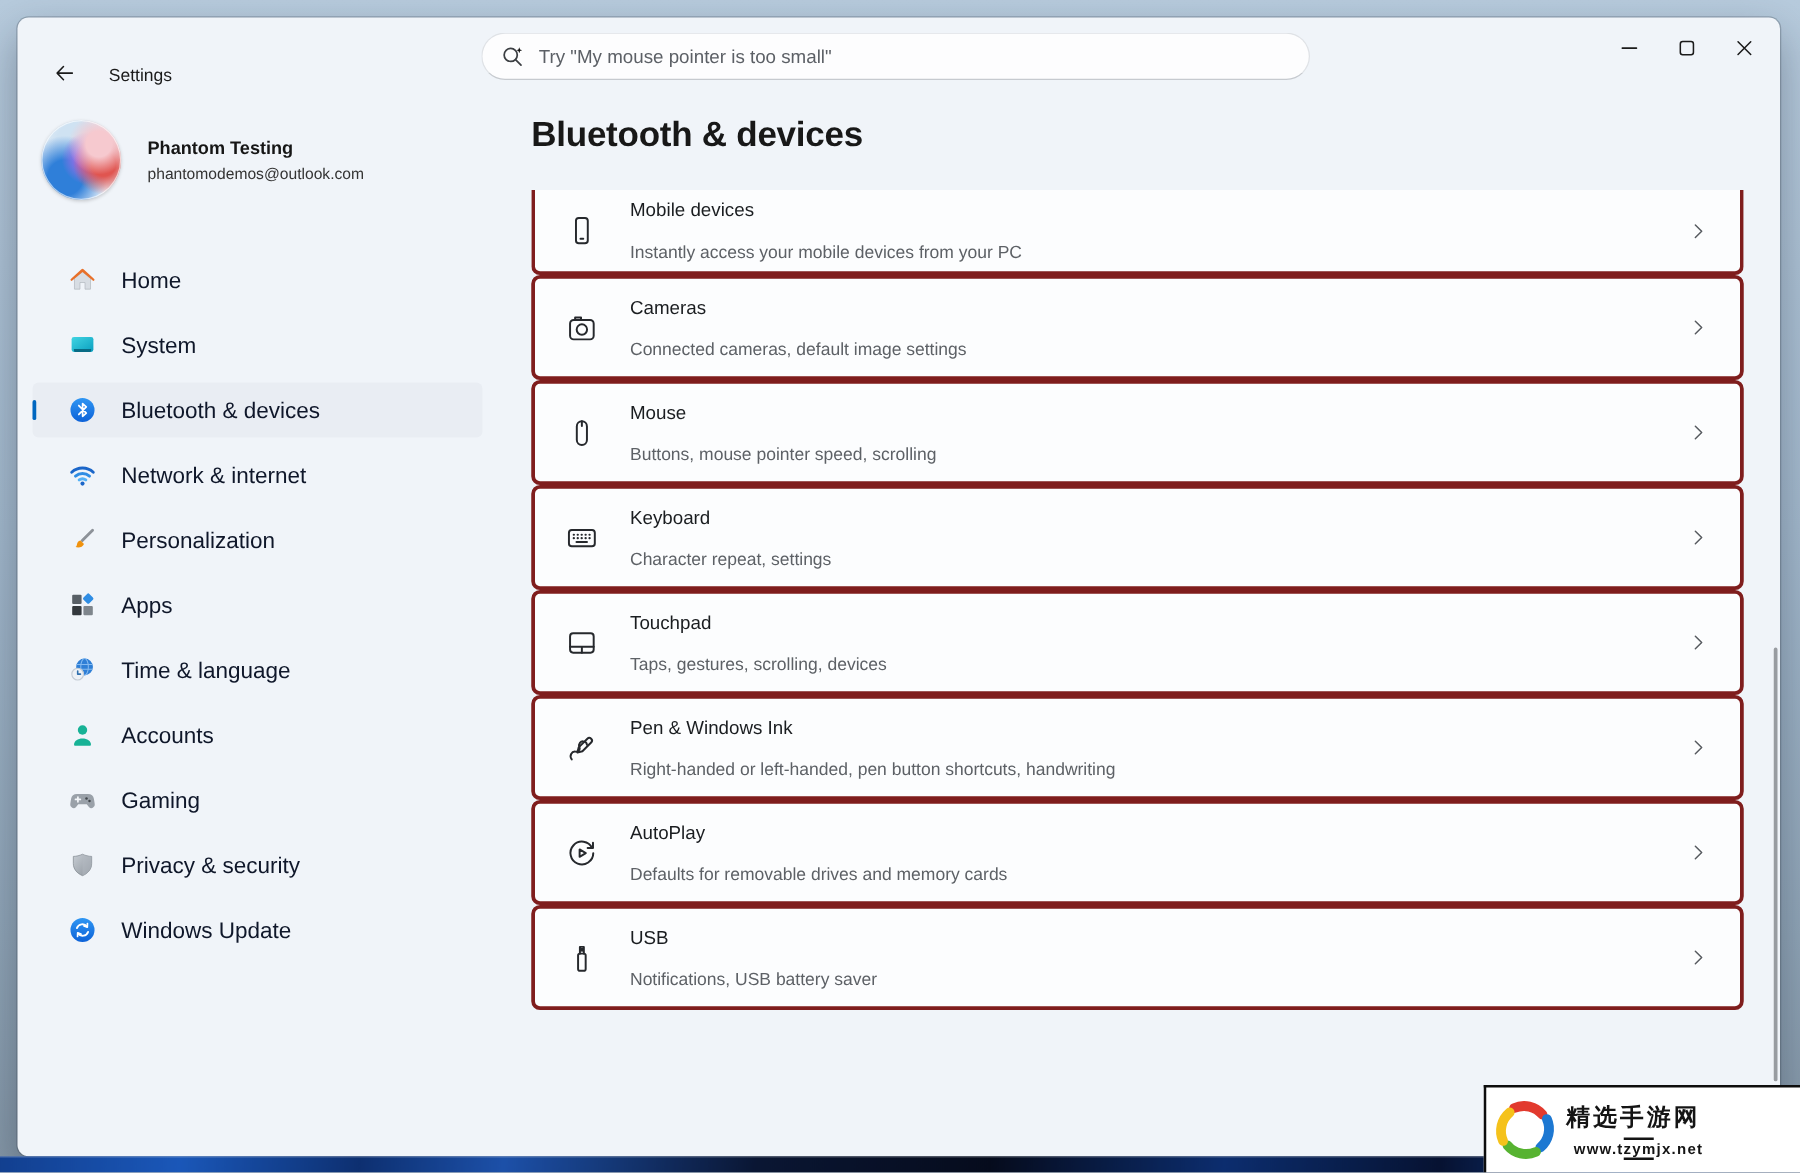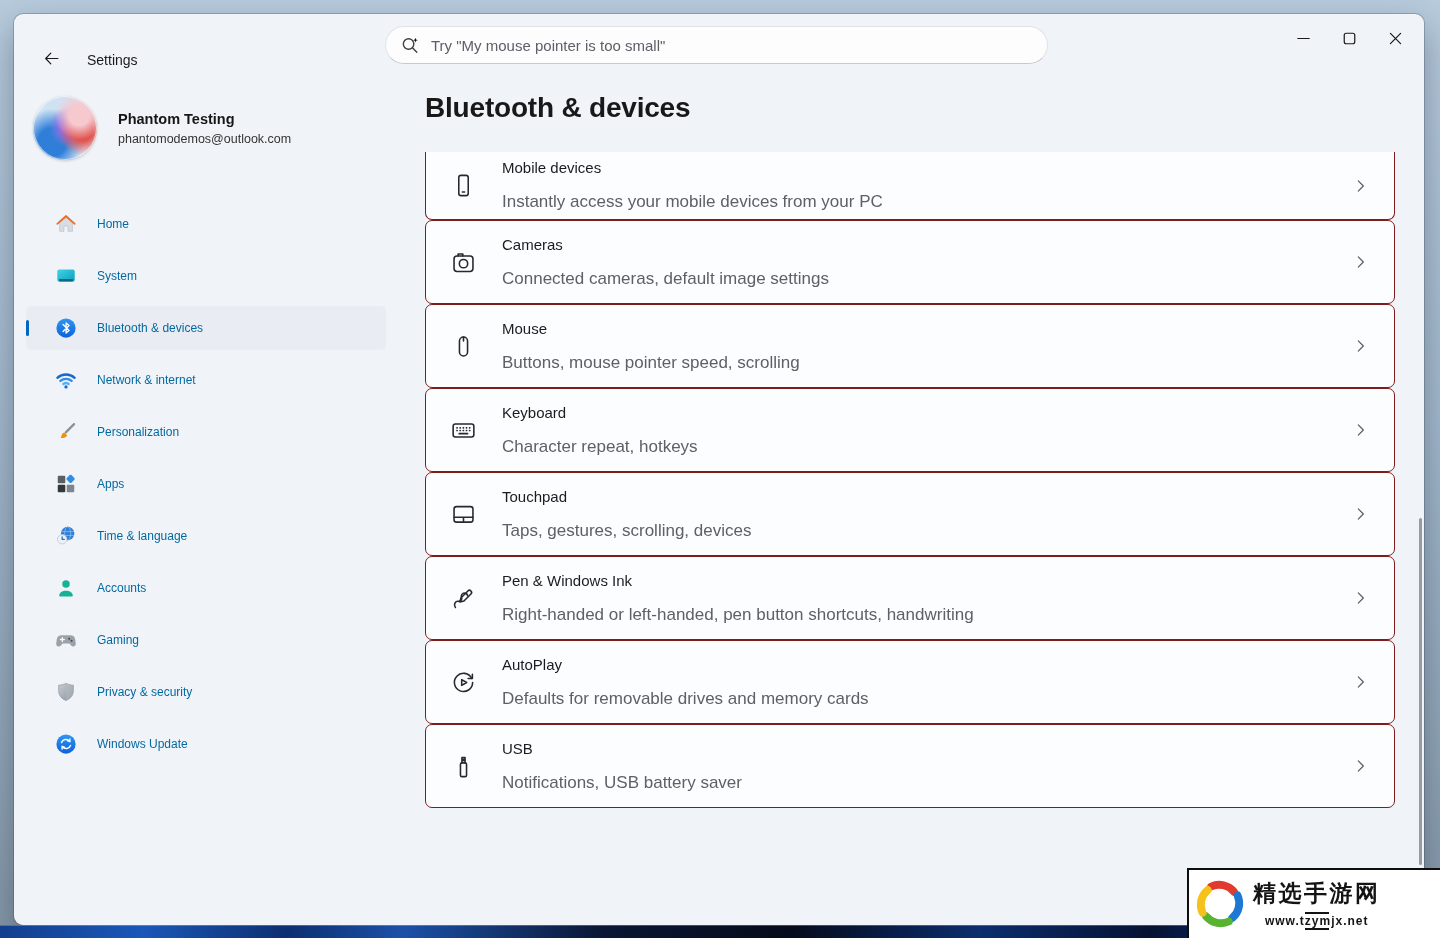--- a/index.html
+++ b/index.html
@@ -71,39 +71,39 @@
     display:flex; align-items:center; padding-left:29px; cursor:pointer;
   }
   .nav-item.selected { background:#e9edf3; }
   .nav-item .accent {
     display:none; position:absolute; left:0; top:14px; width:3px; height:16px;
     border-radius:2px; background:var(--accent,#0067c0);
   }
   .nav-item.selected .accent { display:block; }
   .nav-icon { width:22px; height:22px; flex:0 0 auto; }
   .nav-icon svg { width:22px; height:22px; display:block; }
-  .nav-label { margin-left:20px; font-size:12px; color:#0369a1; }
+  .nav-label { margin-left:20px; font-size:18px; color:#0f172a; }
 
   
   .page-title {
     position:absolute; left:411px; top:78px; font-size:28px; font-weight:700;
     color:#181818; letter-spacing:-0.2px;
   }
   .cards { position:absolute; left:411px; top:138px; width:970px; display:flex; flex-direction:column; }
   .card {
     position:relative; height:84px; background:#fcfdfe;
-    border:1px solid #7f1d1d; border-radius:7px;
+    border:3px solid #7f1d1d; border-radius:7px;
     display:flex; align-items:center; padding-left:24px; cursor:pointer;
   }
   .card:first-child { height:68px; border-top:none; border-radius:0 0 7px 7px; }
   .card-icon { width:27px; height:27px; flex:0 0 auto; }
   .card-icon svg { width:27px; height:27px; display:block; stroke:#26292d; stroke-width:1.4; fill:none; stroke-linecap:round; stroke-linejoin:round; }
   .card-text { margin-left:25px; }
   .card-title { font-size:15px; color:#1a1d20; }
-  .card-sub { font-size:17px; color:#5d6166; margin-top:16px; }
+  .card-sub { font-size:14px; color:#5d6166; margin-top:16px; }
   .card-chevron { position:absolute; right:24px; top:50%; transform:translateY(-50%); width:19px; height:19px; }
 
   .scroll-thumb {
     position:absolute; right:2px; top:504px; width:3px; height:347px;
     border-radius:2px; background:#989ca1; cursor:pointer;
   }
 
   
   .bottom-band {
     position:absolute; left:0; bottom:0; width:1440px; height:13px;
@@ -114,21 +114,21 @@
   }
 
   
   .watermark {
     position:absolute; right:0; bottom:0; width:253px; height:70px;
     background:#ffffff; border-top:2px solid #0d0d0d; border-left:2px solid #0d0d0d;
     display:flex; align-items:center; z-index:50;
   }
   .wm-logo { width:56px; height:56px; margin-left:3px; flex:0 0 auto; }
   .wm-text { margin-left:5px; }
-  .wm-title { font-size:23px; font-weight:800; color:#141414; letter-spacing:2.5px; white-space:nowrap; }
+  .wm-title { font-size:19px; font-weight:800; color:#141414; letter-spacing:2.5px; white-space:nowrap; }
   .wm-urlrow { display:flex; align-items:center; margin-top:3px;flex-direction:column; }
   .wm-line { width:24px; height:2px; background:#141414; }
   .wm-url { font-size:12px; font-weight:700; color:#141414; letter-spacing:1px; margin:0 6px; white-space:nowrap; }
 </style>
 </head>
 <body>
 
 <div class="window">
 
   <button class="back-btn">
@@ -375,21 +375,21 @@
   </div>
       <div class="card">
     <span class="card-icon">
           <svg viewBox="0 0 24 24">
             <rect x="2.8" y="6.2" width="18.4" height="11.6" rx="2"></rect>
             <path d="M6.2 9.6h.15M9 9.6h.15M11.8 9.6h.15M14.6 9.6h.15M17.4 9.6h.15M6.2 12h.15M9 12h.15M11.8 12h.15M14.6 12h.15M17.4 12h.15M8.2 14.8h7.4" stroke-width="1.5"></path>
           </svg>
         </span>
     <span class="card-text">
       <span class="card-title" style="display:block">Keyboard</span>
-      <span class="card-sub" style="display:block">Character repeat, hotkeys</span>
+      <span class="card-sub" style="display:block">Character repeat, settings</span>
     </span>
     <svg class="card-chevron" viewBox="0 0 24 24">
       <path d="M9.2 5.6 L15.6 12 L9.2 18.4" fill="none" stroke="#565a5f" stroke-width="1.5" stroke-linecap="round" stroke-linejoin="round"></path>
     </svg>
   </div>
       <div class="card">
     <span class="card-icon">
           <svg viewBox="0 0 24 24">
             <rect x="3.6" y="5" width="16.8" height="13.8" rx="2.2"></rect>
             <path d="M3.6 14.5 h16.8 M12 14.5 v4.3"></path>

